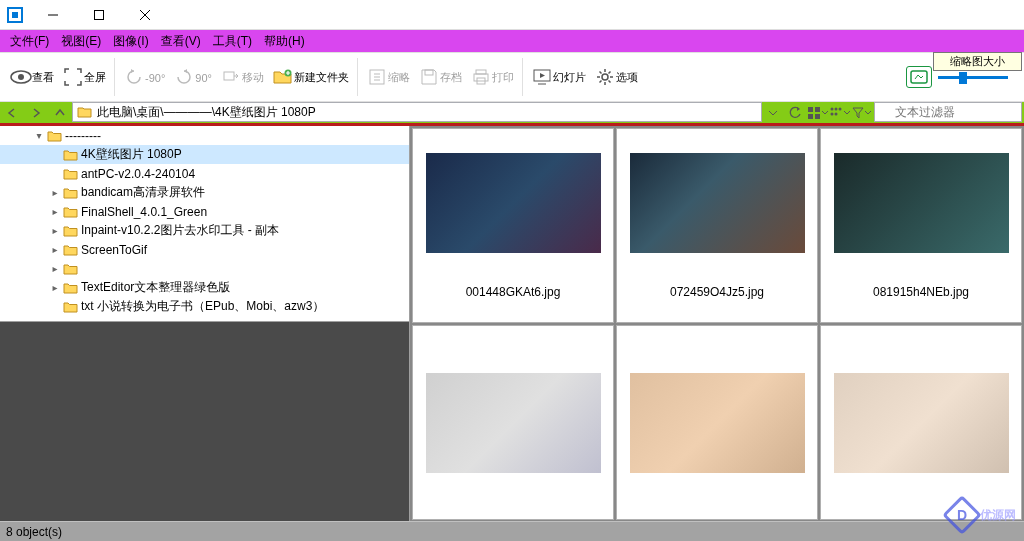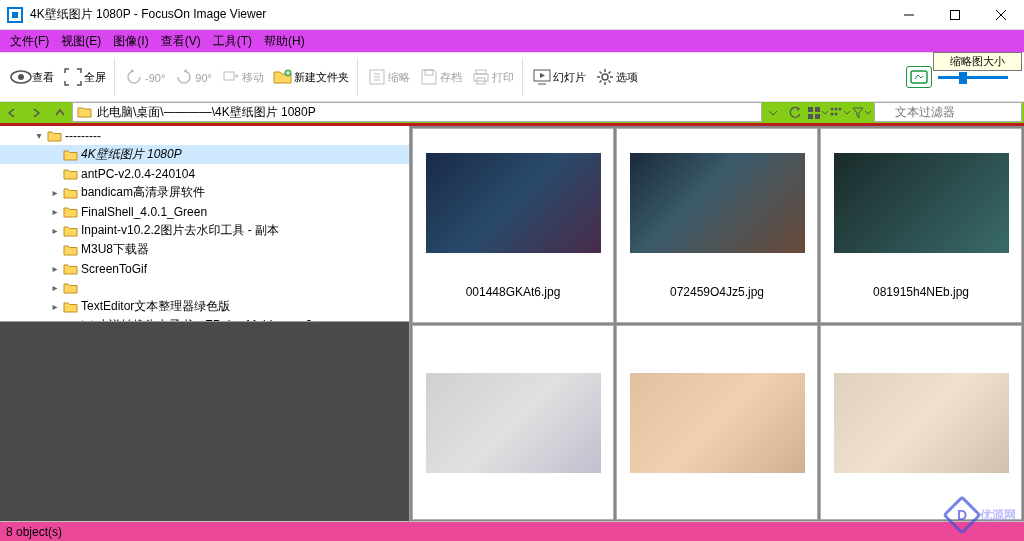--- a/index.html
+++ b/index.html
@@ -24,52 +24,51 @@
 .slider::after { content:""; position:absolute; left:30%; top:-4px; width:8px; height:12px; background:#0078d7; }
 .addrbar { height:24px; display:flex; align-items:flex-start; background:#84cc16; border-bottom:3px solid #b91c1c; }
 .navbtn { width:22px; height:22px; display:flex; align-items:center; justify-content:center; border:1px solid transparent; margin:0 1px; }
 .addrinput { flex:1; height:20px; border:1px solid #abadb3; padding:0 4px; font-size:12px; background:#fff; display:flex; align-items:center; }
 .abtn { width:22px; height:22px; display:flex; align-items:center; justify-content:center; }
 .filterbox { width:148px; height:20px; border:1px solid #abadb3; padding:0 20px; color:#999; margin-left:2px; margin-right:2px; }
 .main { flex:1; display:flex; overflow:hidden; }
 .leftpane { width:410px; display:flex; flex-direction:column; border-right:1px solid #a0a0a0; }
 .tree { flex:0 0 auto; height:196px; overflow-y:auto; background:#fff; border-bottom:1px solid #a0a0a0; }
 .treeitem { display:flex; align-items:center; height:19px; padding-left:0; white-space:nowrap; }
-.treeitem.sel { background:#cde8ff;font-style:italic; }
+.treeitem.sel { background:#cde8ff; }
 .treeitem .twist { width:14px; display:inline-flex; justify-content:center; color:#666; font-size:10px; }
 .treeitem .fold { width:16px; height:14px; margin-right:3px; display:inline-flex; align-items:center; justify-content:center; }
 .treeitem .name { font-size:12px; }
 .preview { flex:1; background:#4a4a4a; }
 .gallery { flex:1; background:#888; overflow-y:auto; padding:2px; display:grid; grid-template-columns:repeat(3,1fr); gap:2px; align-content:start; }
 .thumb { background:#fff; border:1px solid #b0b0b0; display:flex; flex-direction:column; align-items:center; justify-content:center; height:195px; }
 .thumb .img { width:175px; height:100px; background:linear-gradient(135deg,#2a3a5a,#1a2a3a); display:flex; align-items:center; justify-content:center; color:#7a9; font-size:10px; }
 .thumb .img.i0 { background:linear-gradient(135deg,#1a2a4a 0%,#2a4a6a 50%,#4a2a4a 100%); }
 .thumb .img.i1 { background:linear-gradient(135deg,#1a2a3a 0%,#3a5a6a 40%,#6a4a3a 100%); }
 .thumb .img.i2 { background:linear-gradient(135deg,#1a2a2a 0%,#2a4a4a 50%,#3a6a6a 100%); }
 .thumb .img.i3 { background:linear-gradient(135deg,#d0d0d0 0%,#e0e0e0 50%,#c0c0d0 100%); }
 .thumb .img.i4 { background:linear-gradient(135deg,#e0c0a0 0%,#f0d0b0 50%,#d0b090 100%); }
 .thumb .img.i5 { background:linear-gradient(135deg,#e0d0c0 0%,#f0e0d0 50%,#d0c0b0 100%); }
 .thumb .cap { font-size:12px; margin-top:32px; }
-.statusbar { height:20px; background:#ec4899; border-top:1px solid #c0c0c0; display:flex; align-items:center; padding:0 6px; font-size:12px; }
+.statusbar { height:20px; background:#a3a3a3; border-top:1px solid #c0c0c0; display:flex; align-items:center; padding:0 6px; font-size:12px; }
 .watermark { position:fixed; right:8px; bottom:12px; font-size:24px; font-weight:bold; color:#a0a0ff; opacity:0.7; pointer-events:none; display:flex; align-items:center; gap:4px; }
 .watermark .logo { width:28px;height:28px;border:3px solid #4050e0;transform:rotate(45deg);border-radius:4px;display:flex;align-items:center;justify-content:center; }
 .watermark .logo::after{content:"D";transform:rotate(-45deg);color:#4050e0;font-size:14px;}
 svg { display:block; }
 </style>
 </head>
 <body>
 
 <div class="titlebar">
   <div class="icon">
     <svg width="16" height="16">
         <rect x="1" y="1" width="14" height="14" fill="none" stroke="#0078d7" stroke-width="2"></rect>
         <rect x="5" y="5" width="6" height="6" fill="#0078d7"></rect>
       </svg>
   </div>
-  <div class="title">4K壁纸图片 1080P - FocusOn Image Viewer</div>
   <div class="winbtns">
     <div>
         <svg width="10" height="10">
           <line x1="0" y1="5" x2="10" y2="5" stroke="#000"></line>
         </svg>
       </div>
     <div>
         <svg width="10" height="10">
           <rect x="0.5" y="0.5" width="9" height="9" fill="none" stroke="#000"></rect>
         </svg>
@@ -328,29 +327,20 @@
         <div class="treeitem" style="padding-left: 48px;">
           <span class="twist">▸</span>
           <span class="fold">
             <svg width="15" height="12">
               <path d="M1 2 L5 2 L6.5 3.5 L14 3.5 L14 11 L1 11 Z" fill="#ffd75e" stroke="#c09020"></path>
             </svg>
           </span>
           <span class="name">Inpaint-v10.2.2图片去水印工具 - 副本</span>
         </div>
         <div class="treeitem" style="padding-left: 48px;">
-          <span class="twist"></span>
-          <span class="fold">
-            <svg width="15" height="12">
-              <path d="M1 2 L5 2 L6.5 3.5 L14 3.5 L14 11 L1 11 Z" fill="#ffd75e" stroke="#c09020"></path>
-            </svg>
-          </span>
-          <span class="name">M3U8下载器</span>
-        </div>
-        <div class="treeitem" style="padding-left: 48px;">
           <span class="twist">▸</span>
           <span class="fold">
             <svg width="15" height="12">
               <path d="M1 2 L5 2 L6.5 3.5 L14 3.5 L14 11 L1 11 Z" fill="#ffd75e" stroke="#c09020"></path>
             </svg>
           </span>
           <span class="name">ScreenToGif</span>
         </div>
         <div class="treeitem" style="padding-left: 48px;">
           <span class="twist">▸</span>

